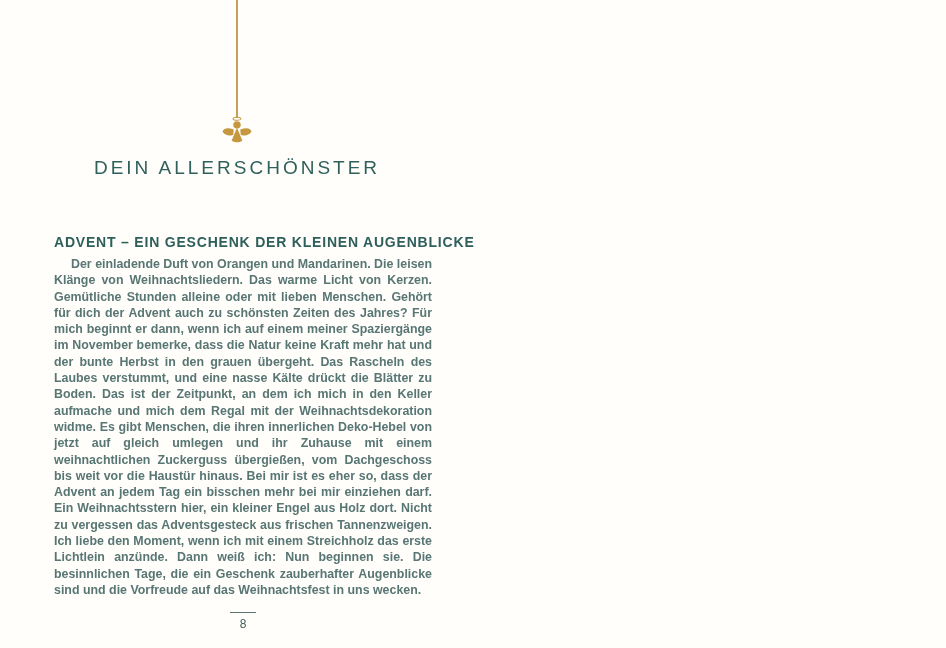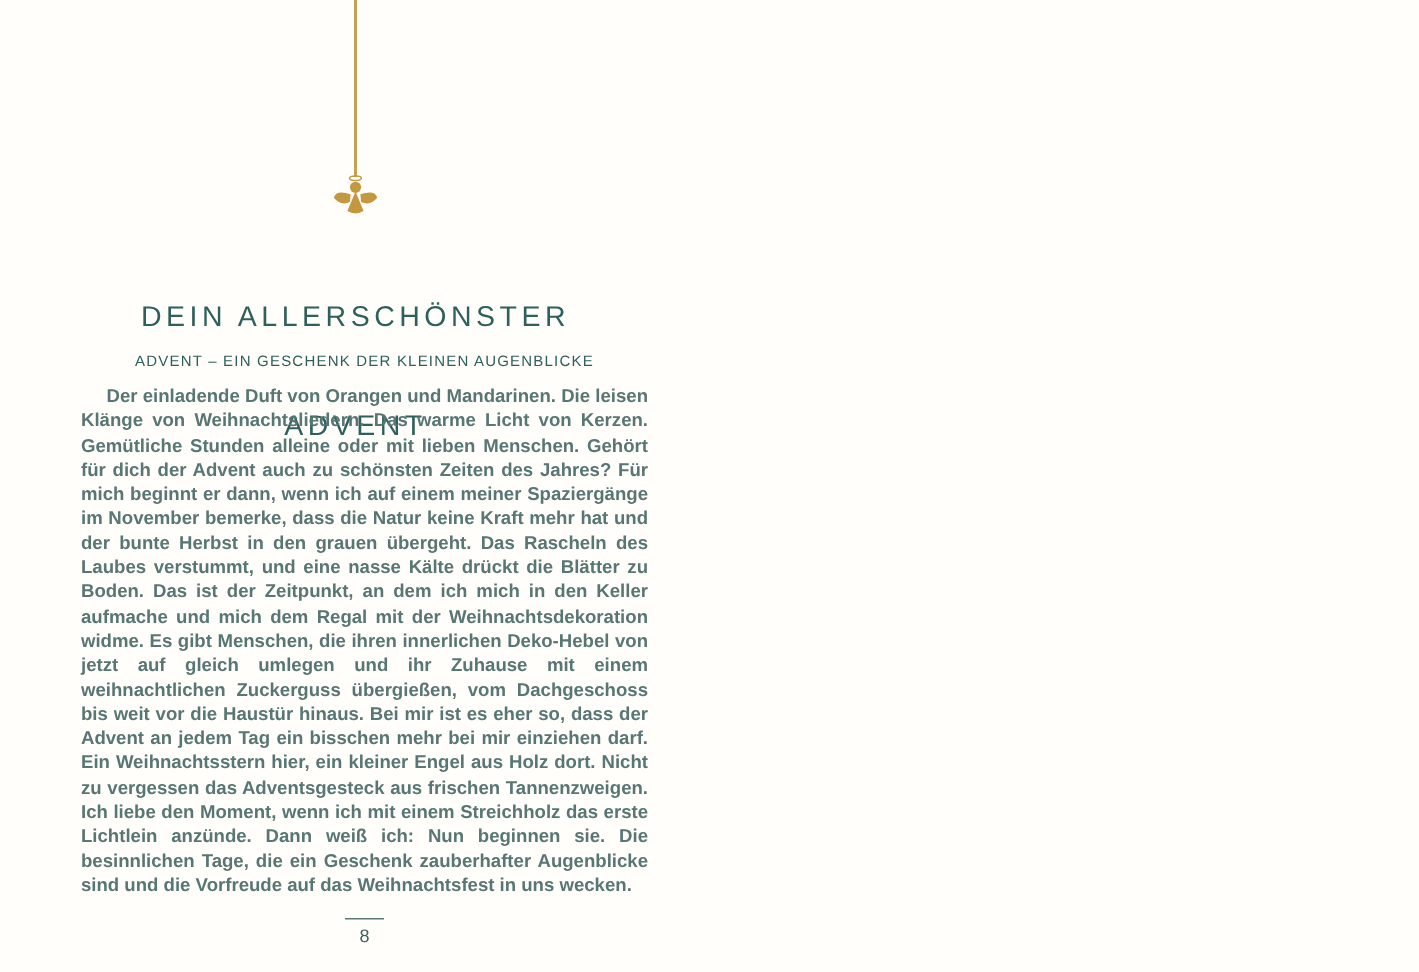--- a/index.html
+++ b/index.html
@@ -30,30 +30,30 @@
   .title {
     position: absolute; top: 153px; left: 48px; width: 378px;
     margin: 0;
     text-align: center;
     font-weight: normal;
     font-size: 19px;
     letter-spacing: 3px;
     line-height: 29px;
     color: #30605b;
   }
-  .title span { display: block; margin-top: 44px; }
+  .title span { display: block; }
 
   
   .textcol { position: absolute; }
   .left-textcol  { left: 54px;  top: 235px; width: 378px; }
 
   .sec {
     margin: 0 0 7px 0;
-    font-size: 10px;
-    font-weight: normal;
+    font-size: 14px;
+    font-weight: bold;
     letter-spacing: 0.8px;
     color: #2e5f5a;
     text-align: center;
     white-space: nowrap;
     line-height: 14px;
   }
 
   .bodytext {
     margin: 0;
     font-size: 12.4px;
@@ -95,21 +95,20 @@
     <svg class="angel-abs" viewBox="0 0 36 30" aria-hidden="true">
       <ellipse cx="18" cy="3" rx="4.2" ry="1.6" fill="none" stroke="currentColor" stroke-width="1.1"></ellipse>
       <circle cx="18" cy="9.5" r="4" fill="currentColor"></circle>
       <path d="M18 12.5 L12.2 26.5 Q18 30 23.8 26.5 Z" fill="currentColor"></path>
       <path d="M14.5 14.5 Q4 11 2.5 17 Q7.5 23 14 20 Z" fill="currentColor"></path>
       <path d="M21.5 14.5 Q32 11 33.5 17 Q28.5 23 22 20 Z" fill="currentColor"></path>
     </svg>
 
     <h1 class="title">
       <span>DEIN ALLERSCHÖNSTER</span>
-      <span>ADVENT</span>
     </h1>
 
     <div class="textcol left-textcol">
       <h2 class="sec">ADVENT – EIN GESCHENK DER KLEINEN AUGENBLICKE</h2>
       <p class="bodytext">Der einladende Duft von Orangen und Mandarinen. Die leisen Klänge von Weihnachtsliedern. Das warme Licht von Kerzen. Gemütliche Stunden alleine oder mit lieben Menschen. Gehört für dich der Advent auch zu schönsten Zeiten des Jahres? Für mich beginnt er dann, wenn ich auf einem meiner Spaziergänge im November bemerke, dass die Natur keine Kraft mehr hat und der bunte Herbst in den grauen übergeht. Das Rascheln des Laubes verstummt, und eine nasse Kälte drückt die Blätter zu Boden. Das ist der Zeitpunkt, an dem ich mich in den Keller aufmache und mich dem Regal mit der Weihnachtsdekoration widme. Es gibt Menschen, die ihren innerlichen Deko-Hebel von jetzt auf gleich umlegen und ihr Zuhause mit einem weihnachtlichen Zuckerguss übergießen, vom Dachgeschoss bis weit vor die Haustür hinaus. Bei mir ist es eher so, dass der Advent an jedem Tag ein bisschen mehr bei mir einziehen darf. Ein Weihnachtsstern hier, ein kleiner Engel aus Holz dort. Nicht zu vergessen das Adventsgesteck aus frischen Tannenzweigen. Ich liebe den Moment, wenn ich mit einem Streichholz das erste Lichtlein anzünde. Dann weiß ich: Nun beginnen sie. Die besinnlichen Tage, die ein Geschenk zauberhafter Augenblicke sind und die Vorfreude auf das Weihnachtsfest in uns wecken.</p>
     </div>
 
     <footer class="pagefoot">
       <div class="rule"></div>
       <div class="pnum">8</div>

